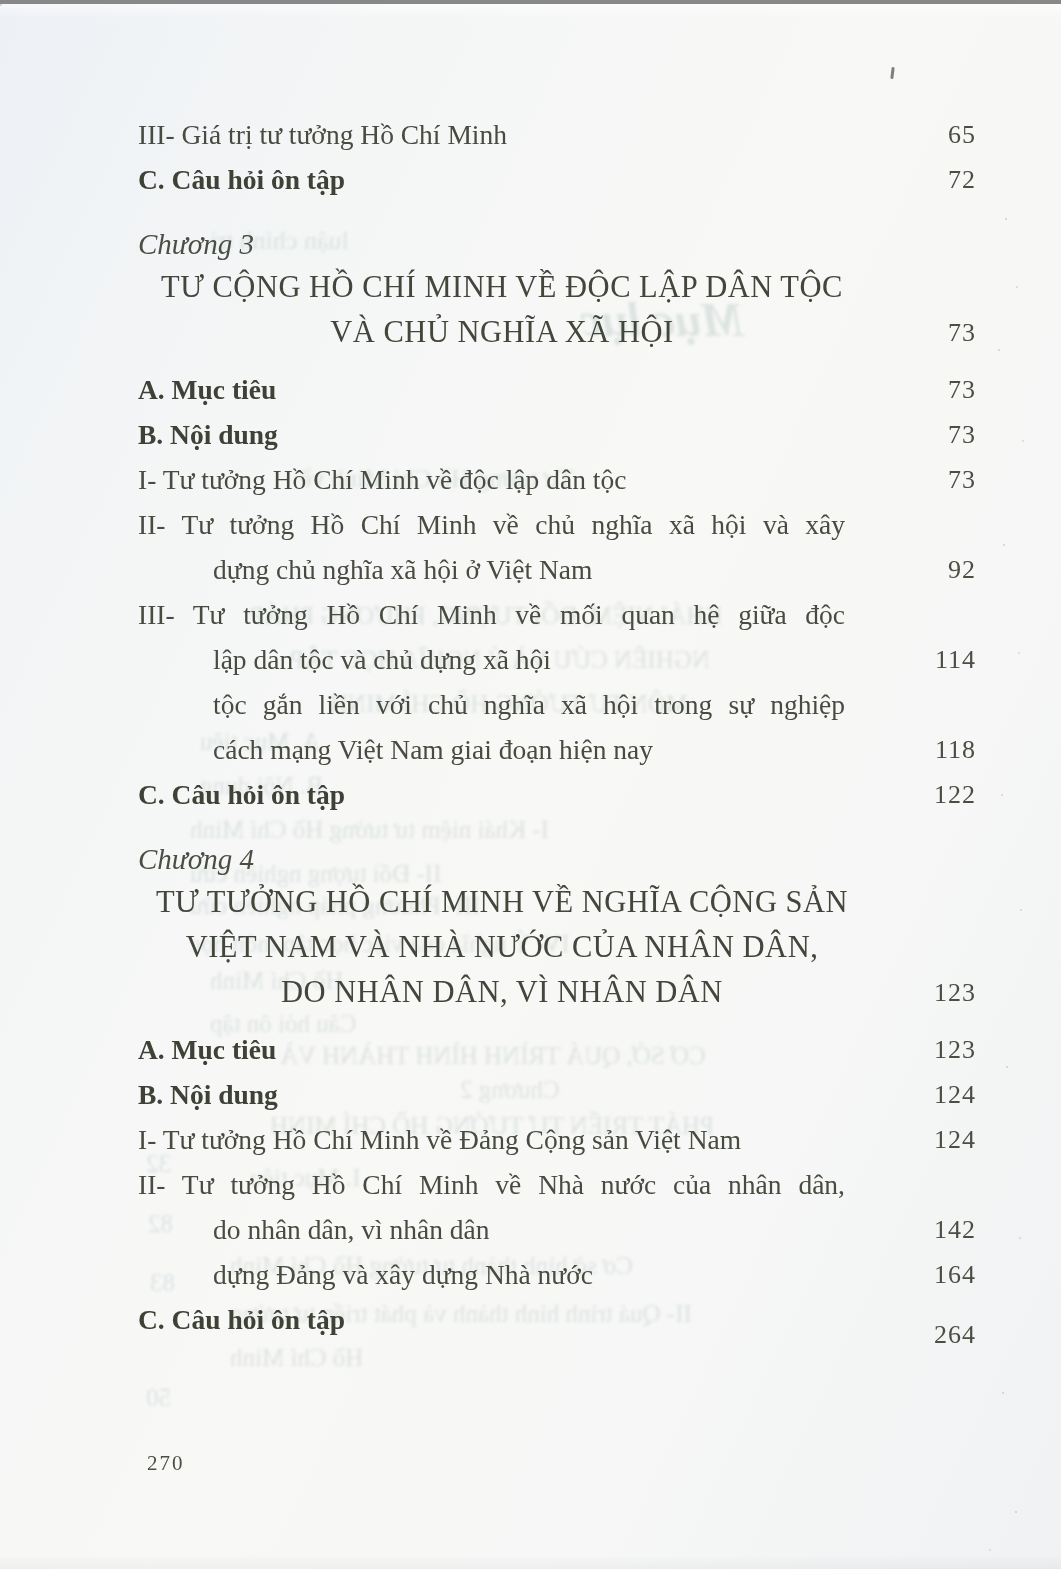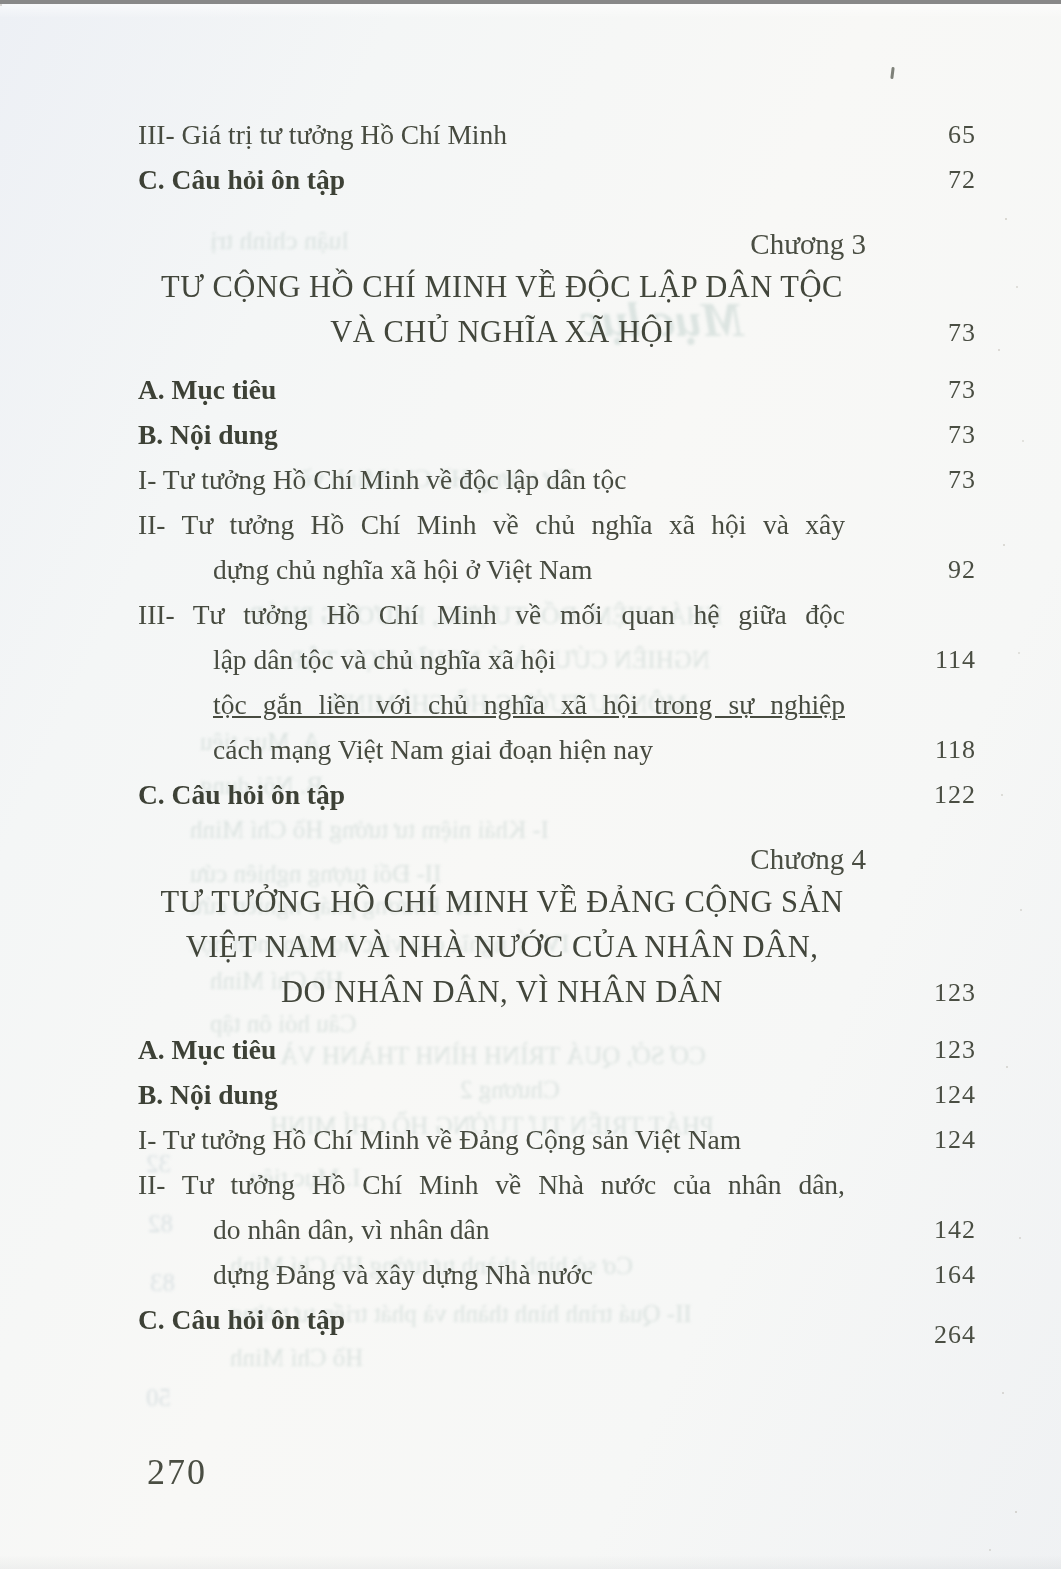--- a/index.html
+++ b/index.html
@@ -69,45 +69,45 @@
     min-height:45px;line-height:45px;
     font-size:27.5px;
     white-space:nowrap;
   }
   .row .t{display:inline-block;}
   .row.just .t{
     display:block;width:707px;white-space:normal;
     text-align:justify;text-align-last:justify;
   }
   .item-cont{padding-left:75px;}
-  .item-cont.just .t{width:632px;text-decoration:underline;}
+  .item-cont.just .t{width:632px;}
   .item-bold{font-weight:700;color:#3d4136;}
   .chapter-label{
     height:44px;line-height:44px;margin-top:20px;
-    text-align:right;padding-right:110px;
-    font-size:29px;color:#4a4e43;
+    text-align:left;padding-right:110px;
+    font-style:italic;font-size:29px;color:#4a4e43;
   }
   .chapter-title{
     height:41px;line-height:41px;
     text-align:center;padding-right:110px;
     font-size:30.5px;color:#42463b;letter-spacing:.5px;
   }
   .gap-sm{margin-top:10px;}
   .pg{
     position:absolute;right:0;top:0;
     font-size:26px;line-height:45px;
     font-weight:400;font-style:normal;color:#4a4e43;
     letter-spacing:1px;
   }
   .chapter-title .pg{line-height:41px;}
   .pg.low{top:15px;}
   
   .folio{
     position:absolute;left:147px;top:1447px;
-    font-size:36px;color:#4a4e43;letter-spacing:2px;
+    font-size:21px;color:#4a4e43;letter-spacing:2px;
   }
   
   .stray{
     position:absolute;left:891px;top:63px;
     width:3px;height:12px;border-radius:2px;
     background:#565a4f;opacity:.75;
     transform:rotate(7deg);
   }
 </style>
 </head>
@@ -159,28 +159,28 @@
       <div class="row item-bold gap-sm"><span class="t">A. Mục tiêu</span><span class="pg">73</span></div>
       <div class="row item-bold"><span class="t">B. Nội dung</span><span class="pg">73</span></div>
       <div class="row item"><span class="t">I- Tư tưởng Hồ Chí Minh về độc lập dân tộc</span><span class="pg">73</span></div>
       <div class="row item just">
         <span class="t">II- Tư tưởng Hồ Chí Minh về chủ nghĩa xã hội và xây</span>
       </div>
       <div class="row item-cont"><span class="t">dựng chủ nghĩa xã hội ở Việt Nam</span><span class="pg">92</span></div>
       <div class="row item just">
         <span class="t">III- Tư tưởng Hồ Chí Minh về mối quan hệ giữa độc</span>
       </div>
-      <div class="row item-cont"><span class="t">lập dân tộc và chủ nghĩa xã hội</span><span class="pg">114</span></div>
+      <div class="row item-cont"><span class="t">lập dân tộc và chủ dựng xã hội</span><span class="pg">114</span></div>
       <div class="row item-cont just">
         <span class="t">tộc gắn liền với chủ nghĩa xã hội trong sự nghiệp</span>
       </div>
       <div class="row item-cont"><span class="t">cách mạng Việt Nam giai đoạn hiện nay</span><span class="pg">118</span></div>
       <div class="row item-bold"><span class="t">C. Câu hỏi ôn tập</span><span class="pg">122</span></div>
       <div class="row chapter-label"><span class="t">Chương 4</span></div>
-      <div class="row chapter-title"><span class="t">TƯ TƯỞNG HỒ CHÍ MINH VỀ ĐẢNG CỘNG SẢN</span></div>
+      <div class="row chapter-title"><span class="t">TƯ TƯỞNG HỒ CHÍ MINH VỀ NGHĨA CỘNG SẢN</span></div>
       <div class="row chapter-title"><span class="t">VIỆT NAM VÀ NHÀ NƯỚC CỦA NHÂN DÂN,</span></div>
       <div class="row chapter-title"><span class="t">DO NHÂN DÂN, VÌ NHÂN DÂN</span><span class="pg">123</span></div>
       <div class="row item-bold gap-sm"><span class="t">A. Mục tiêu</span><span class="pg">123</span></div>
       <div class="row item-bold"><span class="t">B. Nội dung</span><span class="pg">124</span></div>
       <div class="row item"><span class="t">I- Tư tưởng Hồ Chí Minh về Đảng Cộng sản Việt Nam</span><span class="pg">124</span></div>
       <div class="row item just">
         <span class="t">II- Tư tưởng Hồ Chí Minh về Nhà nước của nhân dân,</span>
       </div>
       <div class="row item-cont"><span class="t">do nhân dân, vì nhân dân</span><span class="pg">142</span></div>
       <div class="row item-cont"><span class="t">dựng Đảng và xây dựng Nhà nước</span><span class="pg">164</span></div>

